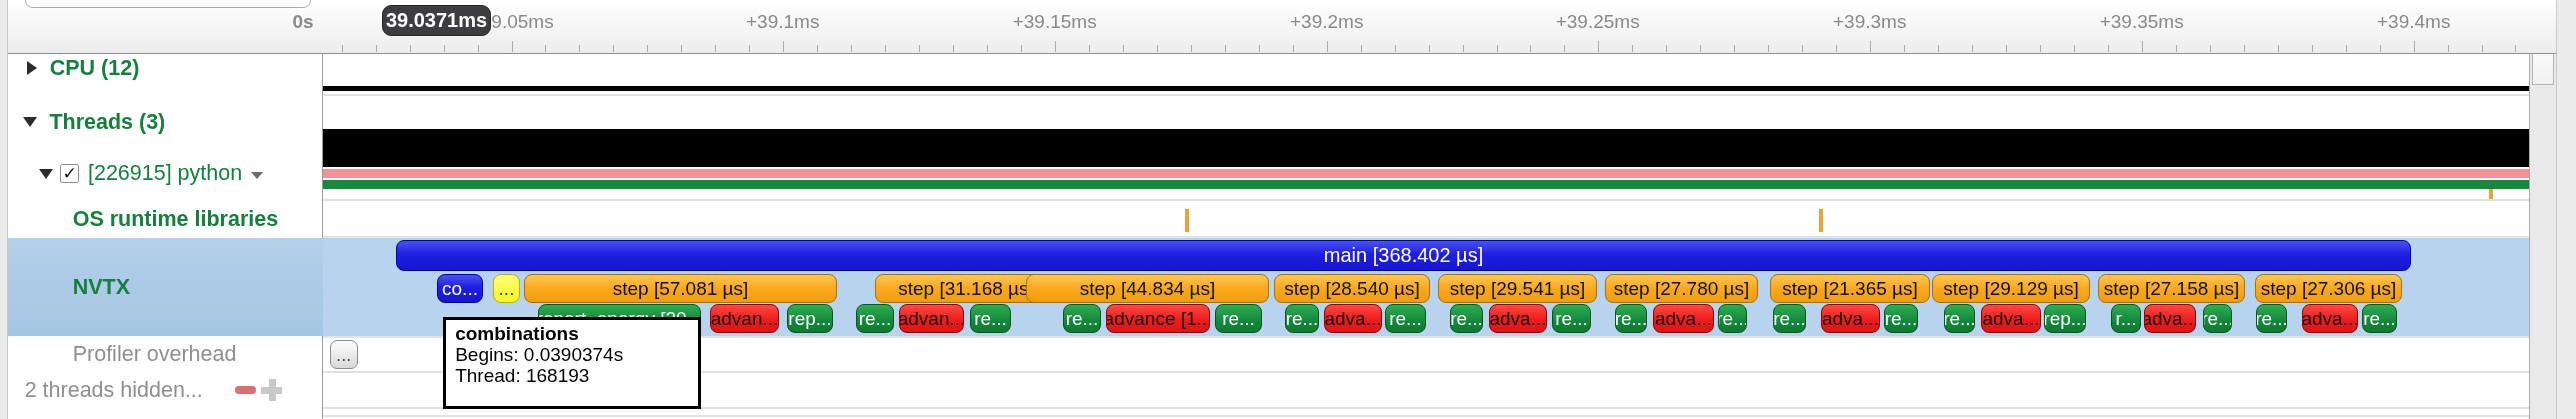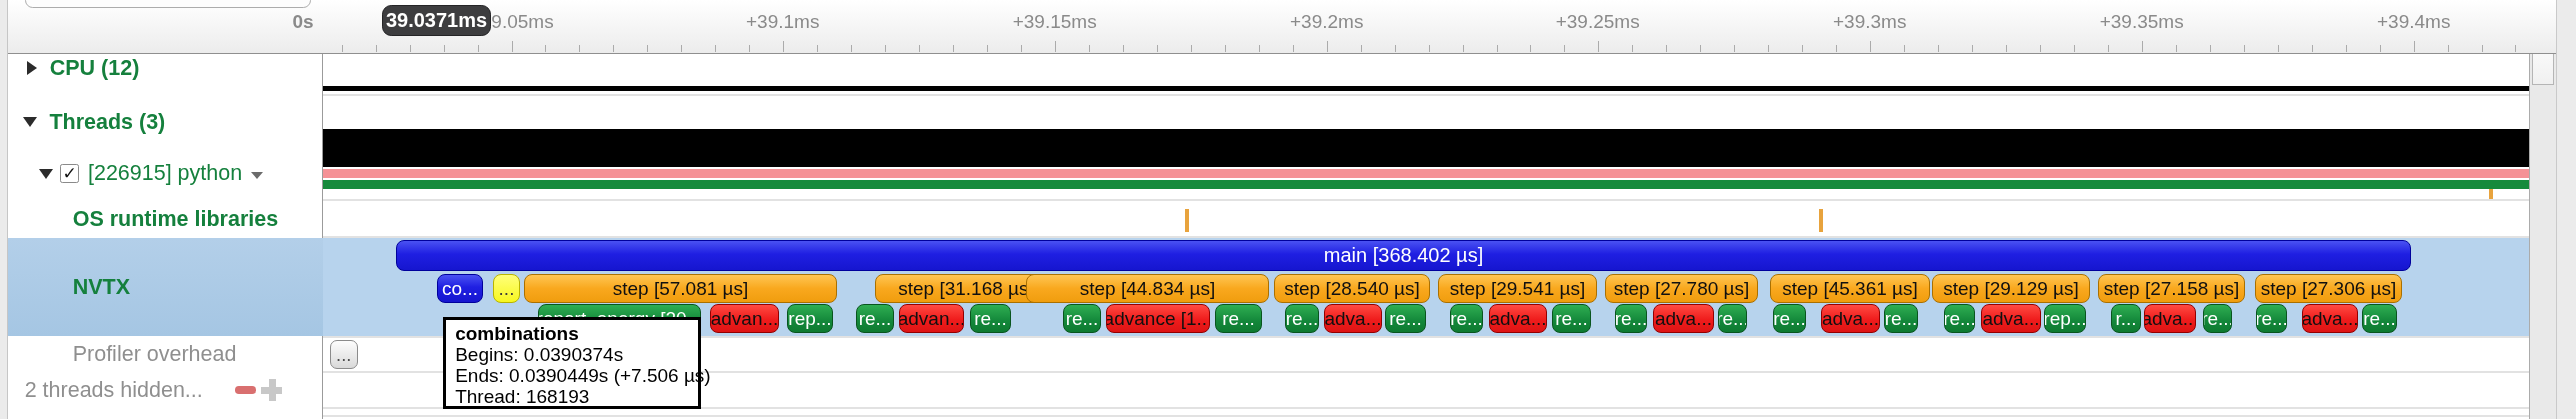--- a/index.html
+++ b/index.html
@@ -170,21 +170,21 @@
     <div id="nvtx-bars">
         <div class="abs bar blue" style="left: 74px; top: 199px; width: 2015px; height: 31px; font-size: 20px;">main [368.402 µs]</div>
         <div class="bar event-row-bar blue" style="left: 115px; width: 46px;">co...</div>
         <div class="bar event-row-bar yellow" style="left: 171px; width: 27px;">...</div>
         <div class="bar event-row-bar orange" style="left: 202px; width: 313px;">step [57.081 µs]</div>
         <div class="bar event-row-bar orange" style="left: 553px; width: 182px;">step [31.168 µs]</div>
         <div class="bar event-row-bar orange" style="left: 704px; width: 243px;">step [44.834 µs]</div>
         <div class="bar event-row-bar orange" style="left: 952px; width: 156px;">step [28.540 µs]</div>
         <div class="bar event-row-bar orange" style="left: 1116px; width: 159px;">step [29.541 µs]</div>
         <div class="bar event-row-bar orange" style="left: 1283px; width: 153px;">step [27.780 µs]</div>
-        <div class="bar event-row-bar orange" style="left: 1448px; width: 160px;">step [45.361 µs]</div>
+        <div class="bar event-row-bar orange" style="left: 1448px; width: 160px;">step [21.365 µs]</div>
         <div class="bar event-row-bar orange" style="left: 1610px; width: 158px;">step [29.129 µs]</div>
         <div class="bar event-row-bar orange" style="left: 1776px; width: 147px;">step [27.158 µs]</div>
         <div class="bar event-row-bar orange" style="left: 1933px; width: 147px;">step [27.306 µs]</div>
         <div class="bar marker-row-bar green" style="left: 216px; width: 163px;">report_energy [20...</div>
         <div class="bar marker-row-bar red" style="left: 388px; width: 69px;">advan...</div>
         <div class="bar marker-row-bar green" style="left: 465px; width: 46px;">rep...</div>
         <div class="bar marker-row-bar green" style="left: 534px; width: 38px;">re...</div>
         <div class="bar marker-row-bar red" style="left: 577px; width: 65px;">advan...</div>
         <div class="bar marker-row-bar green" style="left: 648px; width: 41px;">re...</div>
         <div class="bar marker-row-bar green" style="left: 741px; width: 38px;">re...</div>
@@ -261,21 +261,20 @@
     <div class="side-row" style="top:331px;height:36px;">
       <span class="side-label gray" style="margin-left:17px;">2 threads hidden...</span>
       <span id="hide-minus" style="margin-left:32px;"></span>
       <span id="hide-plus" style="margin-left:4.6px;"></span>
     </div>
   </div>
 
   <div id="tooltip" class="abs">
     <div class="tt-line tt-title">combinations</div>
     <div class="tt-line">Begins: 0.0390374s</div>
-    <div class="tt-line">Ends: 0.0390449s (+7.506 µs)</div>
     <div class="tt-line">Thread: 168193</div>
   </div>
 
   <div id="v-scrollbar" class="abs"></div>
   <div id="scroll-up-btn" class="abs">
       <span class="tri-up"></span>
     </div>
   <div id="scroll-thumb" class="abs"></div>
   <div id="left-strip" class="abs"></div>
   <div id="right-strip" class="abs"></div>

